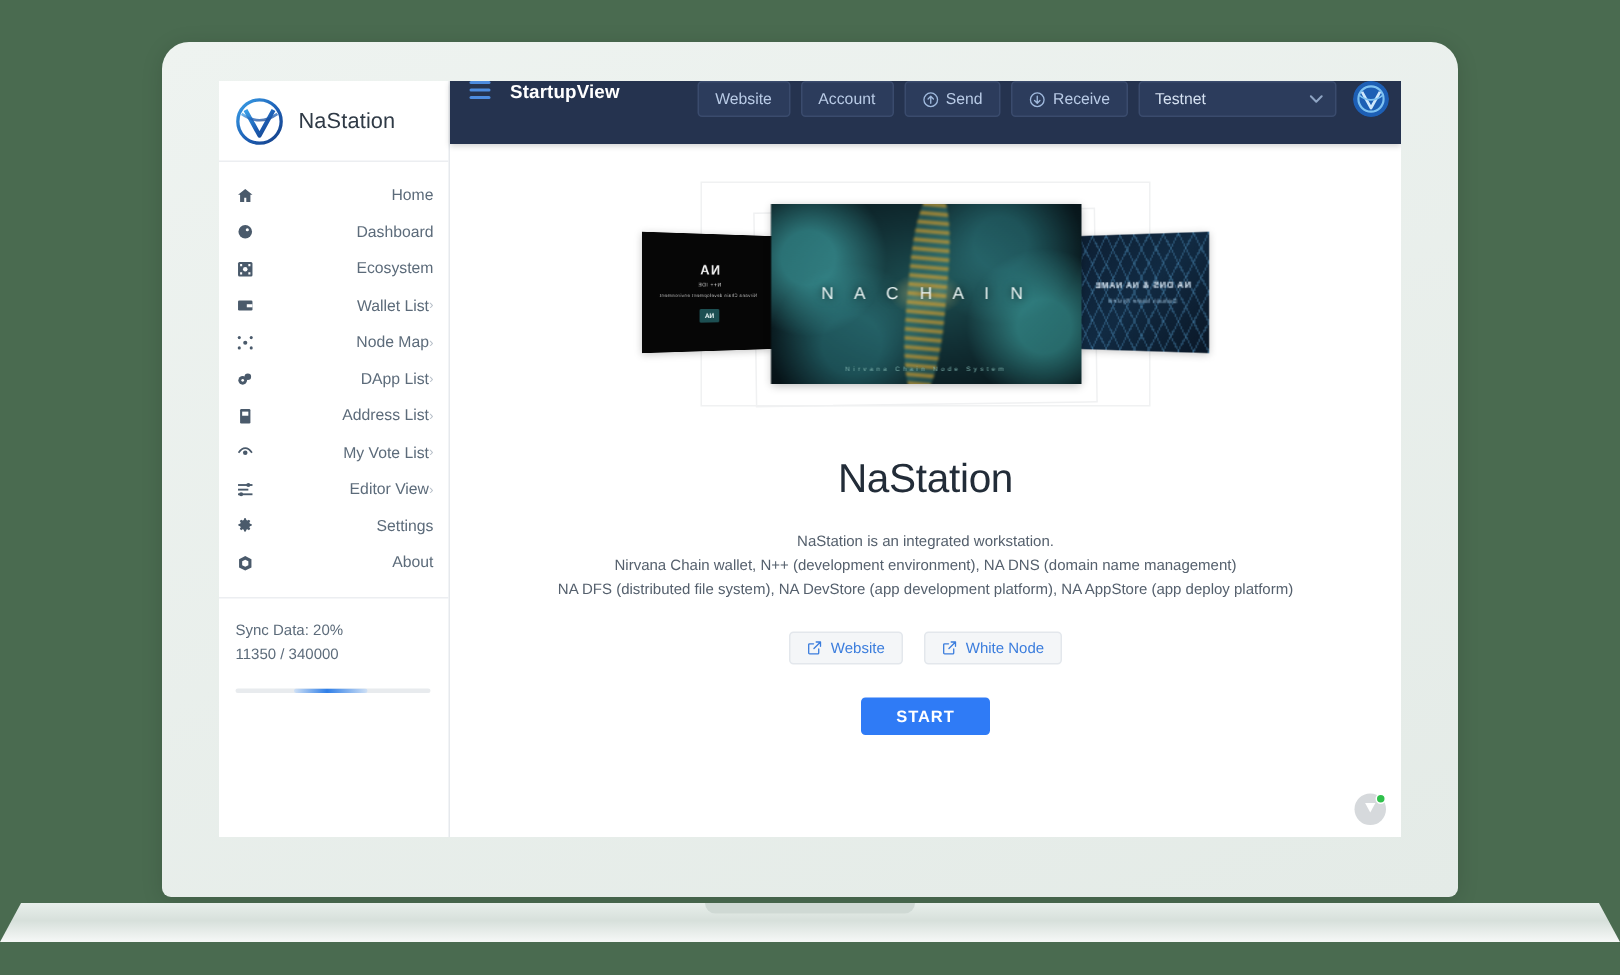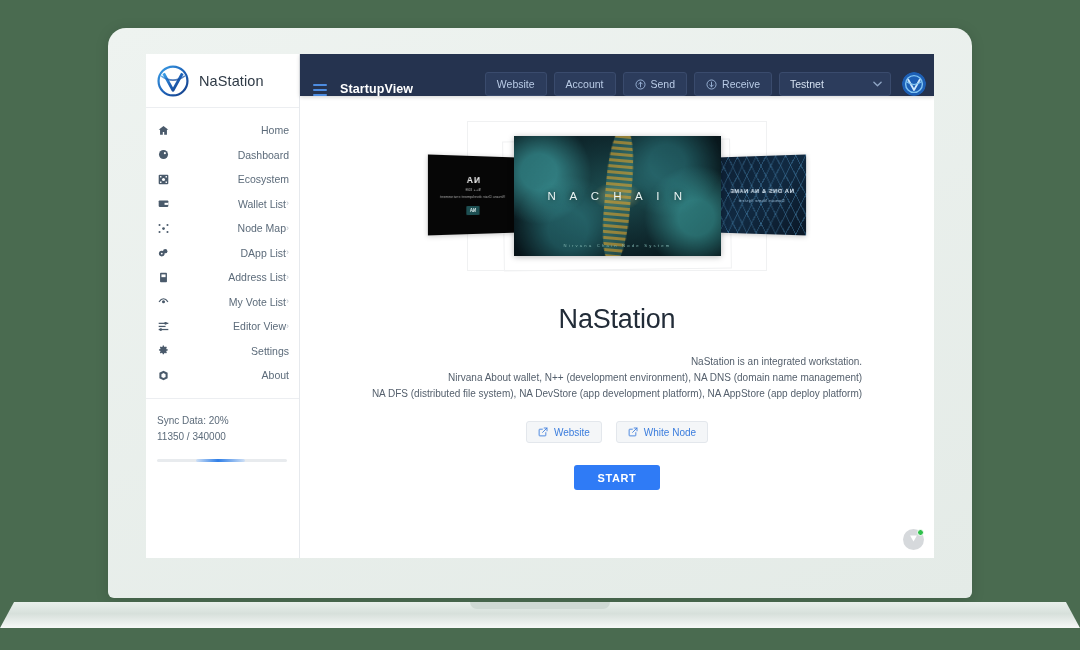--- a/index.html
+++ b/index.html
@@ -100,21 +100,21 @@
     background: linear-gradient(90deg,#cfe0f5 0%, #2f7fe8 45%, #cfe0f5 100%);
     border-radius: 2px;
   }
 
   
   #main { flex: 1; display: flex; flex-direction: column; background:#fff; position:relative; }
 
   #topbar {
     height: 42px; flex: 0 0 42px;
     background: #25334f;
-    display: flex; align-items: flex-end;
+    display: flex; align-items: flex-start;
     padding: 0 8px 0 13px;
     box-shadow: 0 1px 4px rgba(0,0,0,.18);
   }
   #hamburger {
     width: 14px; height: 12px; flex: 0 0 14px;
     display: flex; flex-direction: column; justify-content: space-between;
     cursor: pointer;
   }
   #hamburger i { display: block; height: 2.4px; background: #4d8ce0; border-radius: 1px; }
   #topbar-title {
@@ -131,21 +131,21 @@
     display: flex; align-items: center; gap: 5px;
     padding: 0 11px;
     background: #2c3c5c;
     border: 1px solid #3a4b6d;
     border-radius: 3px;
     color: #b9cbe6; font-size: 10.5px;
     cursor: pointer; white-space: nowrap;
   }
   .tb-btn svg { width: 11px; height: 11px; display: block; }
   #network-select {
-    height: 24px; width: 112px;
+    height: 24px; width: 132px;
     display: flex; align-items: center;
     padding: 0 8px 0 10px;
     background: #2c3c5c;
     border: 1px solid #3a4b6d;
     border-radius: 3px;
     color: #d4e0f0; font-size: 10.5px;
     cursor: pointer;
   }
   #network-select .sel-val { flex: 1; }
   #network-select .caret { color: #8fa5c4; font-size: 9px; }
@@ -272,21 +272,21 @@
   #ghost-a { width: 300px; height: 150px; margin-left: -150px; margin-top: -75px; }
   #ghost-b { width: 228px; height: 130px; margin-left: -114px; margin-top: -56px; transform: rotate(-.8deg); }
 
   
   #headline {
     margin-top: 22px;
     font-size: 27px; color: #222c38; font-weight: normal; letter-spacing: -.2px;
   }
   #description {
     margin-top: 19px;
-    text-align: right;
+    text-align: center;
     color: #55606d; font-size: 10px; line-height: 16px;
   }
 
   #link-row {
     margin-top: 19px;
     display: flex; gap: 14px; align-items: center;
   }
   .link-btn {
     display: flex; align-items: center; gap: 6px;
     height: 22px; padding: 0 11px;
@@ -582,21 +582,21 @@
             <div class="r1">NA DNS &amp; NA NAME</div>
             <div class="r2">Domain Name System</div>
           </div>
         </div>
       </div>
 
       <h1 id="headline">NaStation</h1>
 
       <div id="description">
         <div>NaStation is an integrated workstation.</div>
-        <div>Nirvana About wallet, N++ (development environment), NA DNS (domain name management)</div>
+        <div>Nirvana Chain wallet, N++ (development environment), NA DNS (domain name management)</div>
         <div>NA DFS (distributed file system), NA DevStore (app development platform), NA AppStore (app deploy platform)</div>
       </div>
 
       <div id="link-row">
         <div class="link-btn">
           <span>
             <svg viewBox="0 0 16 16" fill="none" stroke="#3b7ddd" stroke-width="1.4">
               <path d="M12.5 9v4.2a1 1 0 0 1-1 1H2.8a1 1 0 0 1-1-1V4.5a1 1 0 0 1 1-1H7" stroke-linecap="round"></path>
               <path d="M9.8 1.6h4.6v4.6M14.4 1.6 7.4 8.6" stroke-linecap="round" stroke-linejoin="round"></path>
             </svg>

